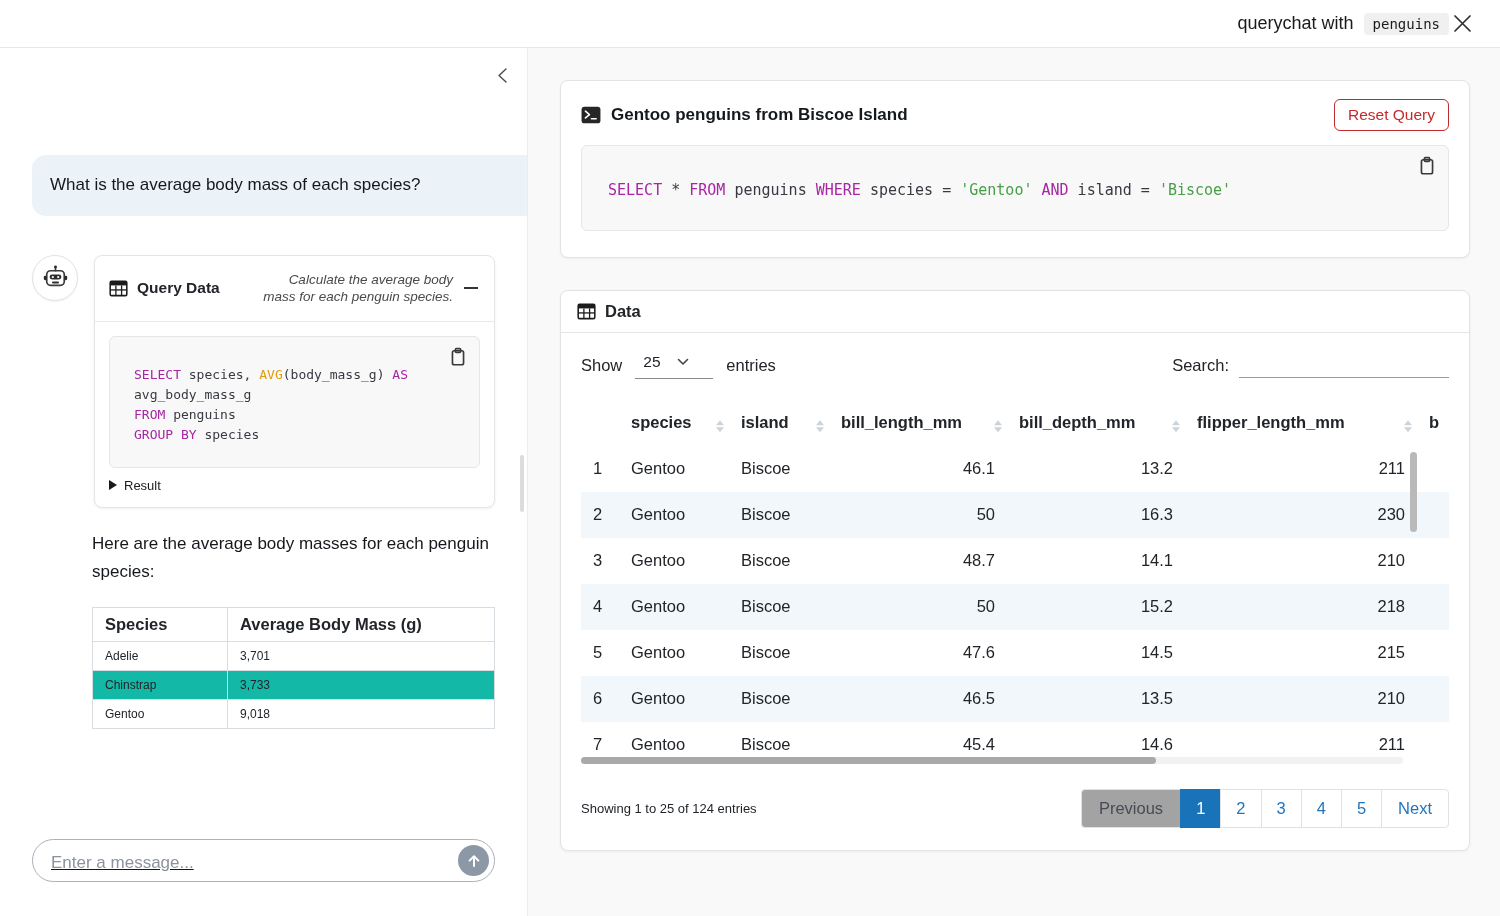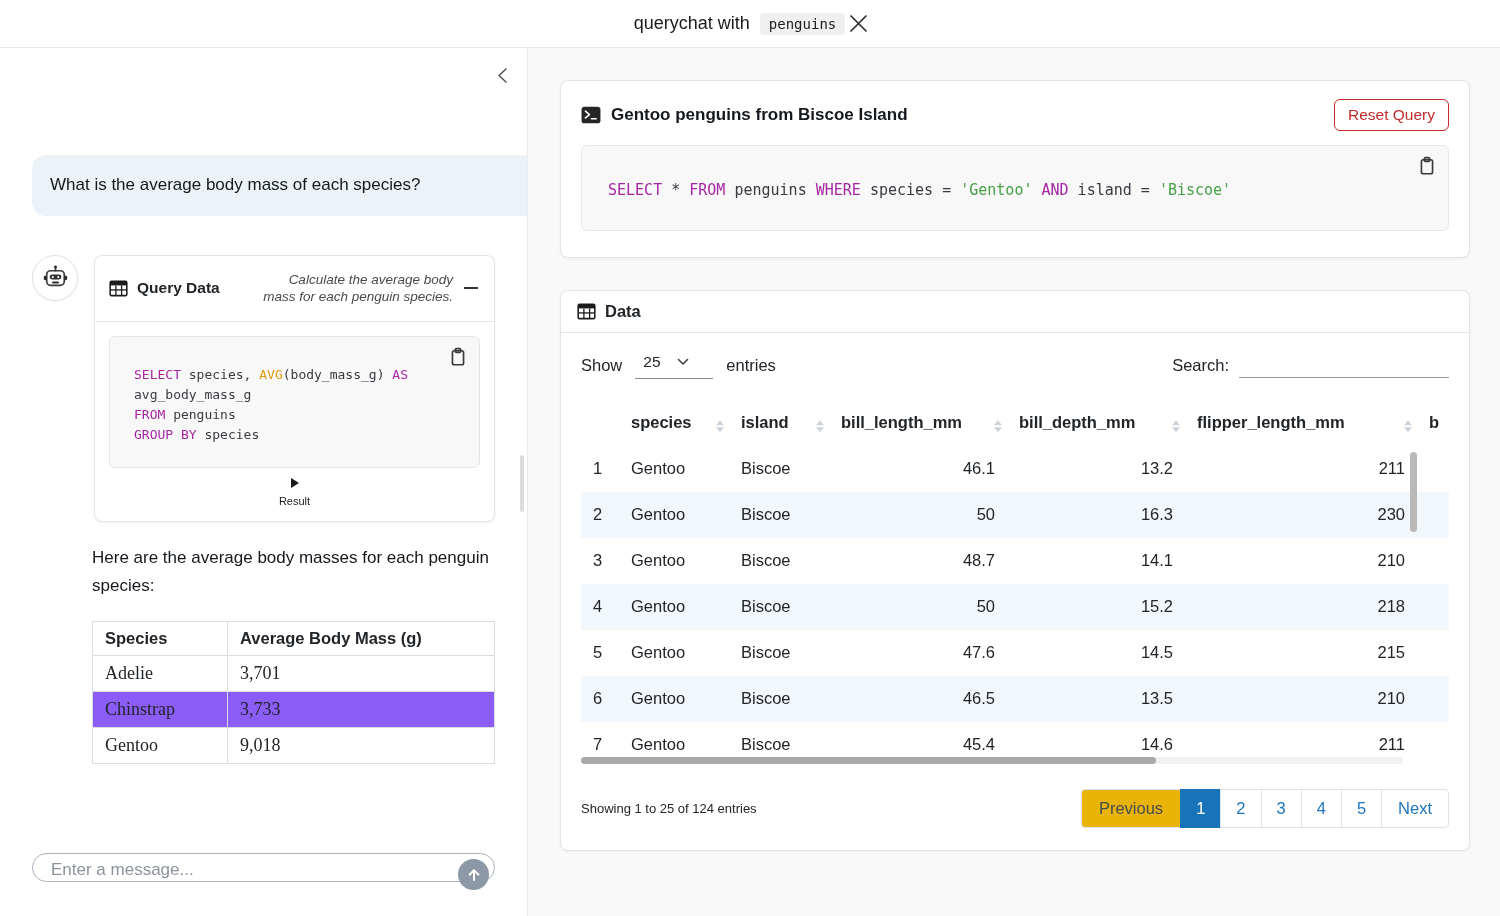--- a/index.html
+++ b/index.html
@@ -1,20 +1,20 @@
 <!DOCTYPE html>
 <html><head>
 <meta charset="utf-8">
 <style>
   * { margin:0; padding:0; box-sizing:border-box; }
   html,body { width:1500px; height:916px; overflow:hidden; }
   body { font-family:"Liberation Sans", sans-serif; color:#212529; background:#ffffff; }
 
   
-  .topbar { height:48px; display:flex; align-items:center; justify-content:center;
+  .topbar { height:48px; display:flex; align-items:center; justify-content:flex-end;
             padding:0 24px 0 30px; border-bottom:1px solid #e8e8e8; background:#fff; }
   .app-title { display:flex; align-items:center; gap:10px; font-size:18px; color:#1b1b1b; }
   .dataset-badge { font-family:"DejaVu Sans Mono", monospace; font-size:14px; background:#f0f0f0;
                    padding:3px 9px; border-radius:4px; color:#1b1b1b; }
   .close-btn { background:none; border:none; cursor:pointer; padding:4px; display:flex; }
 
   .main { display:flex; height:868px; }
 
   
   .chat-panel { width:527px; flex:none; background:#fff; position:relative;
@@ -49,38 +49,38 @@
   .code-block.big { padding:34px 24px 30px 26px; font-size:15px; line-height:20px; }
   .code-block code { font-family:"DejaVu Sans Mono", monospace; color:#383a42; }
   .code-line { white-space:pre; }
   .tok-kw { color:#a626a4; }
   .tok-fn { color:#e09b0b; }
   .tok-str { color:#46a046; }
   .tok-pl { color:#383a42; }
   .copy-btn { position:absolute; top:8px; right:10px; background:none; border:none; cursor:pointer; padding:2px; }
 
   .result-toggle { display:flex; align-items:center; gap:7px; margin-top:10px;
-                   font-size:11px; color:#1a1a1a; cursor:pointer;flex-direction:column; }
+                   font-size:13px; color:#1a1a1a; cursor:pointer; }
   .tri-right { width:0; height:0; border-top:5px solid transparent; border-bottom:5px solid transparent;
                border-left:8px solid #1a1a1a; display:inline-block; }
 
   .assistant-text { margin:22px 0 0 60px; width:400px; font-size:17px; line-height:1.7; color:#15191d; }
 
   .mini-table { border-collapse:collapse; margin:20px 0 0 60px; width:403px; }
   .mini-table th { font-size:16.5px; font-weight:700; text-align:left; padding:7px 12px;
                    border:1px solid #d8dde2; }
-  .mini-table td { font-family:Liberation Serif, serif; font-size:18px; padding:7px 12px;
+  .mini-table td { font-family:Liberation Sans, sans-serif; font-size:12px; padding:7px 12px;
                    border:1px solid #d8dde2;margin-left:48px; }
   .mini-table .col-species { width:135px; }
-  .mini-table tbody tr:nth-child(2) { background:#8b5cf6; }
+  .mini-table tbody tr:nth-child(2) { background:#14b8a6; }
 
   .chat-input-row { margin:auto 32px 34px; position:relative; }
-  .chat-input-row input { width:100%; height:29px; border:1px solid #aab1bb; border-radius:22px;
+  .chat-input-row input { width:100%; height:43px; border:1px solid #aab1bb; border-radius:22px;
                           padding:4px 52px 0 18px; font-size:17px; font-family:"Liberation Sans",sans-serif;
-                          color:#15191d; outline:none; background:#fff; }
+                          color:#15191d; outline:none; background:#fff;text-decoration:underline; }
   .chat-input-row input::placeholder { color:#8d939e; }
   .send-btn { position:absolute; right:6px; top:6px; width:31px; height:31px; border-radius:50%;
               background:#8d98a6; border:none; cursor:pointer; display:flex; align-items:center;
               justify-content:center; }
 
   
   .work-panel { flex:1; background:#f9f9f9; border-left:1px solid #ececec; padding:32px 30px 28px 32px;
                 overflow:hidden; }
   .card { background:#fff; border:1px solid #e3e3e3; border-radius:8px;
           box-shadow:0 1px 3px rgba(0,0,0,.05); }
@@ -132,21 +132,21 @@
   .hscroll { position:absolute; left:0; right:46px; bottom:3px; height:7px; background:#f1f1f1;
              border-radius:4px; }
   .hthumb { width:70%; height:100%; background:#a9a9a9; border-radius:4px; }
 
   .table-footer { display:flex; align-items:center; justify-content:space-between; }
   .showing { font-size:13px; color:#212529; }
   .pagination { display:flex; }
   .page-btn { border:1px solid #dee2e6; background:#fff; color:#2176bd; font-size:16.5px;
               padding:9px 15px; margin-left:-1px; cursor:pointer; min-width:41px;
               font-family:"Liberation Sans",sans-serif; }
-  .page-btn.prev { background:#eab308; color:#454c53; border-radius:4px 0 0 4px; padding:9px 17px; margin-left:0; }
+  .page-btn.prev { background:#a3a3a3; color:#454c53; border-radius:4px 0 0 4px; padding:9px 17px; margin-left:0; }
   .page-btn.next { border-radius:0 4px 4px 0; padding:9px 16px; }
   .page-btn.active { background:#1873b9; border-color:#1873b9; color:#fff; }
 
   .icon-stroke { stroke:#3a3a3a; fill:none; stroke-width:1.5; stroke-linecap:round; stroke-linejoin:round; }
 </style>
 </head>
 <body>
 
 <header class="topbar">
   <div class="app-title">

